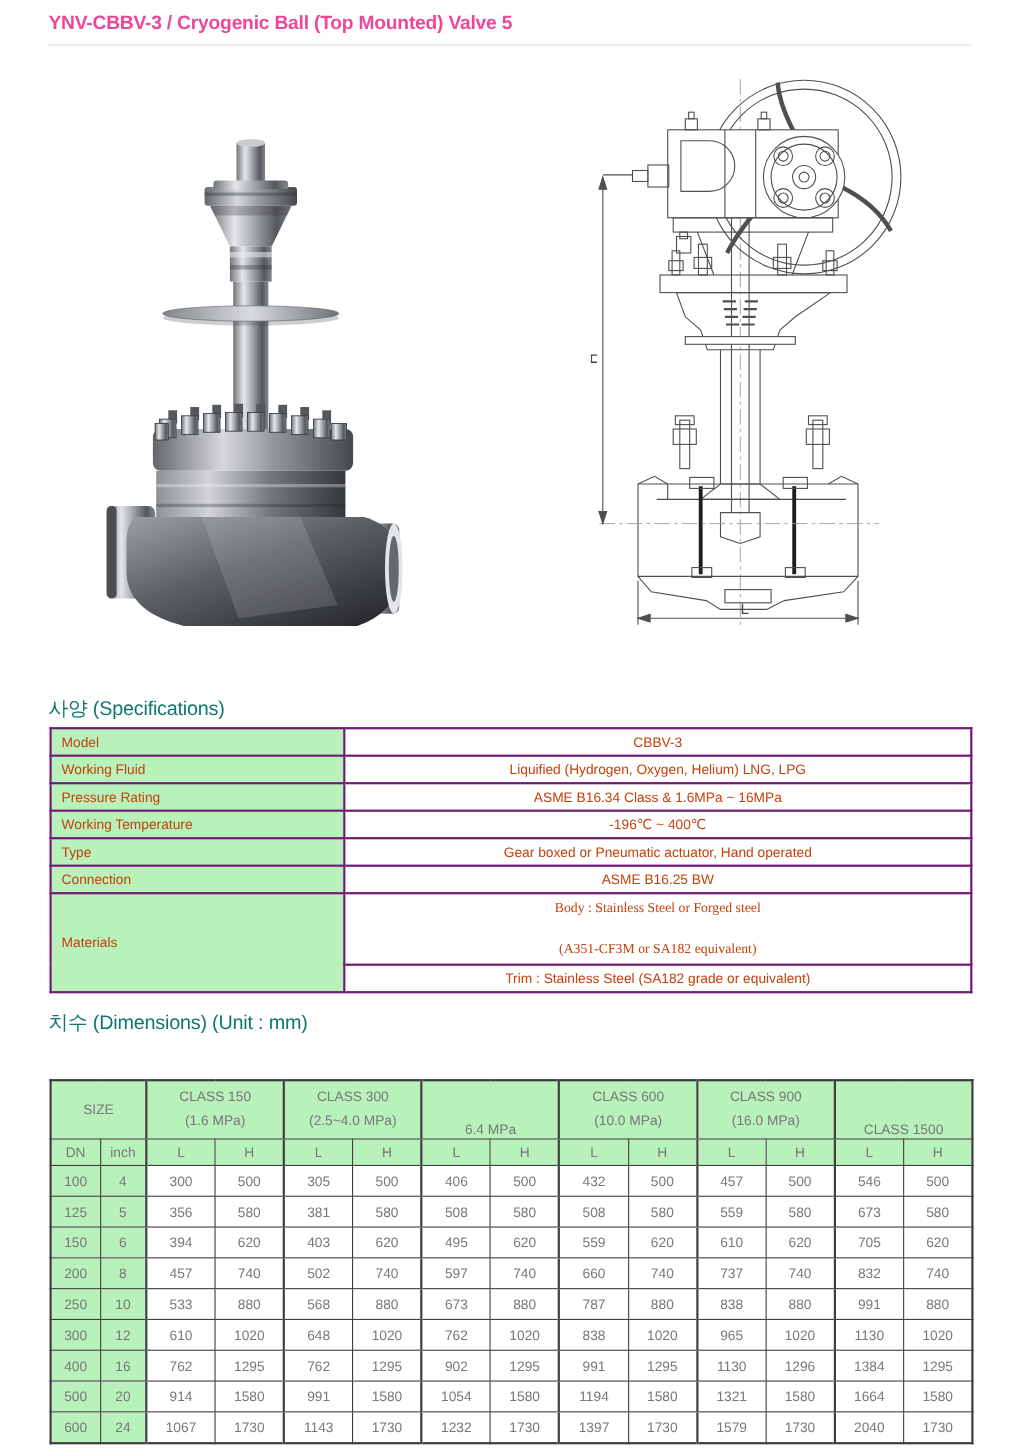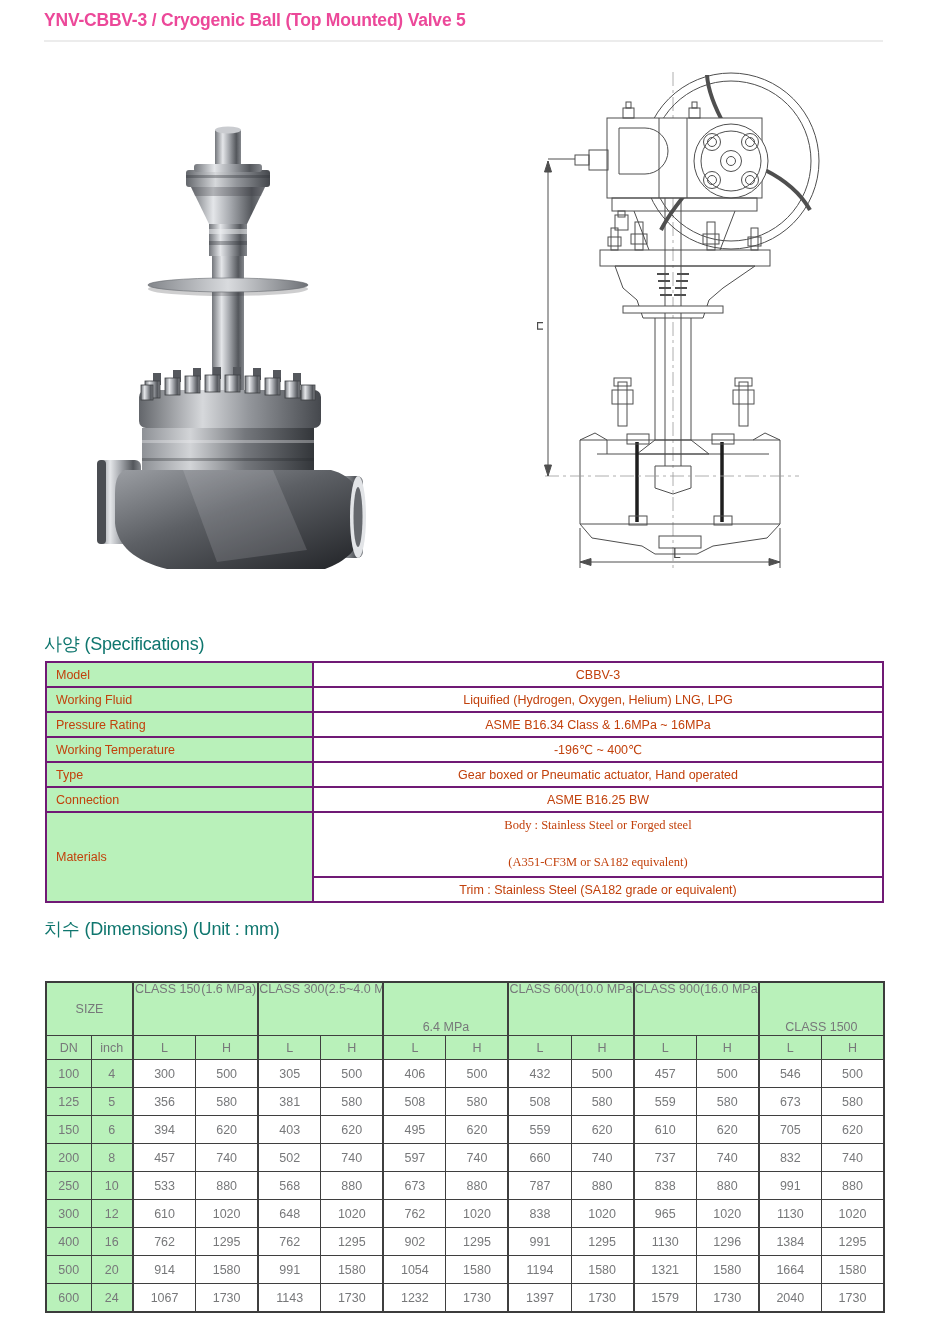--- a/index.html
+++ b/index.html
@@ -25,21 +25,21 @@
   #spec-table td.mat-b { height:63px; vertical-align:top;font-family:Liberation Serif, serif; }
   #spec-table .l1 { padding-top:5px; text-align:center; }
   #spec-table .l2 { padding-top:22px; text-align:center; }
 
   #dim-table { position:absolute; left:45px; top:981px; width:840px; border:2px solid #3c3c3c; }
   #dim-table td { border:1px solid #3f3f3f; font-size:12.5px; color:#77787a; text-align:center; height:27px; padding:0; overflow:hidden; white-space:nowrap; }
   #dim-table td.g { background:#b9f1ba; }
   #dim-table td.tl { border-left-width:2px; }
   #dim-table tr.hrow1 td { height:52px; }
   #dim-table tr.hrow2 td { height:23px; }
-  .grp2 { display:flex; flex-direction:row; justify-content:space-evenly; height:52px; }
+  .grp2 { display:flex; flex-direction:column; justify-content:space-evenly; height:52px; }
   .grp1 { display:flex; flex-direction:column; justify-content:flex-end; height:52px; }
   .grp2 div, .grp1 div { line-height:1.1; }
 </style>
 </head>
 <body>
 
 <div id="sheet">
 
   <div class="page-title">YNV-CBBV-3 / Cryogenic Ball (Top Mounted) Valve 5</div>
   <div class="divider"></div>

